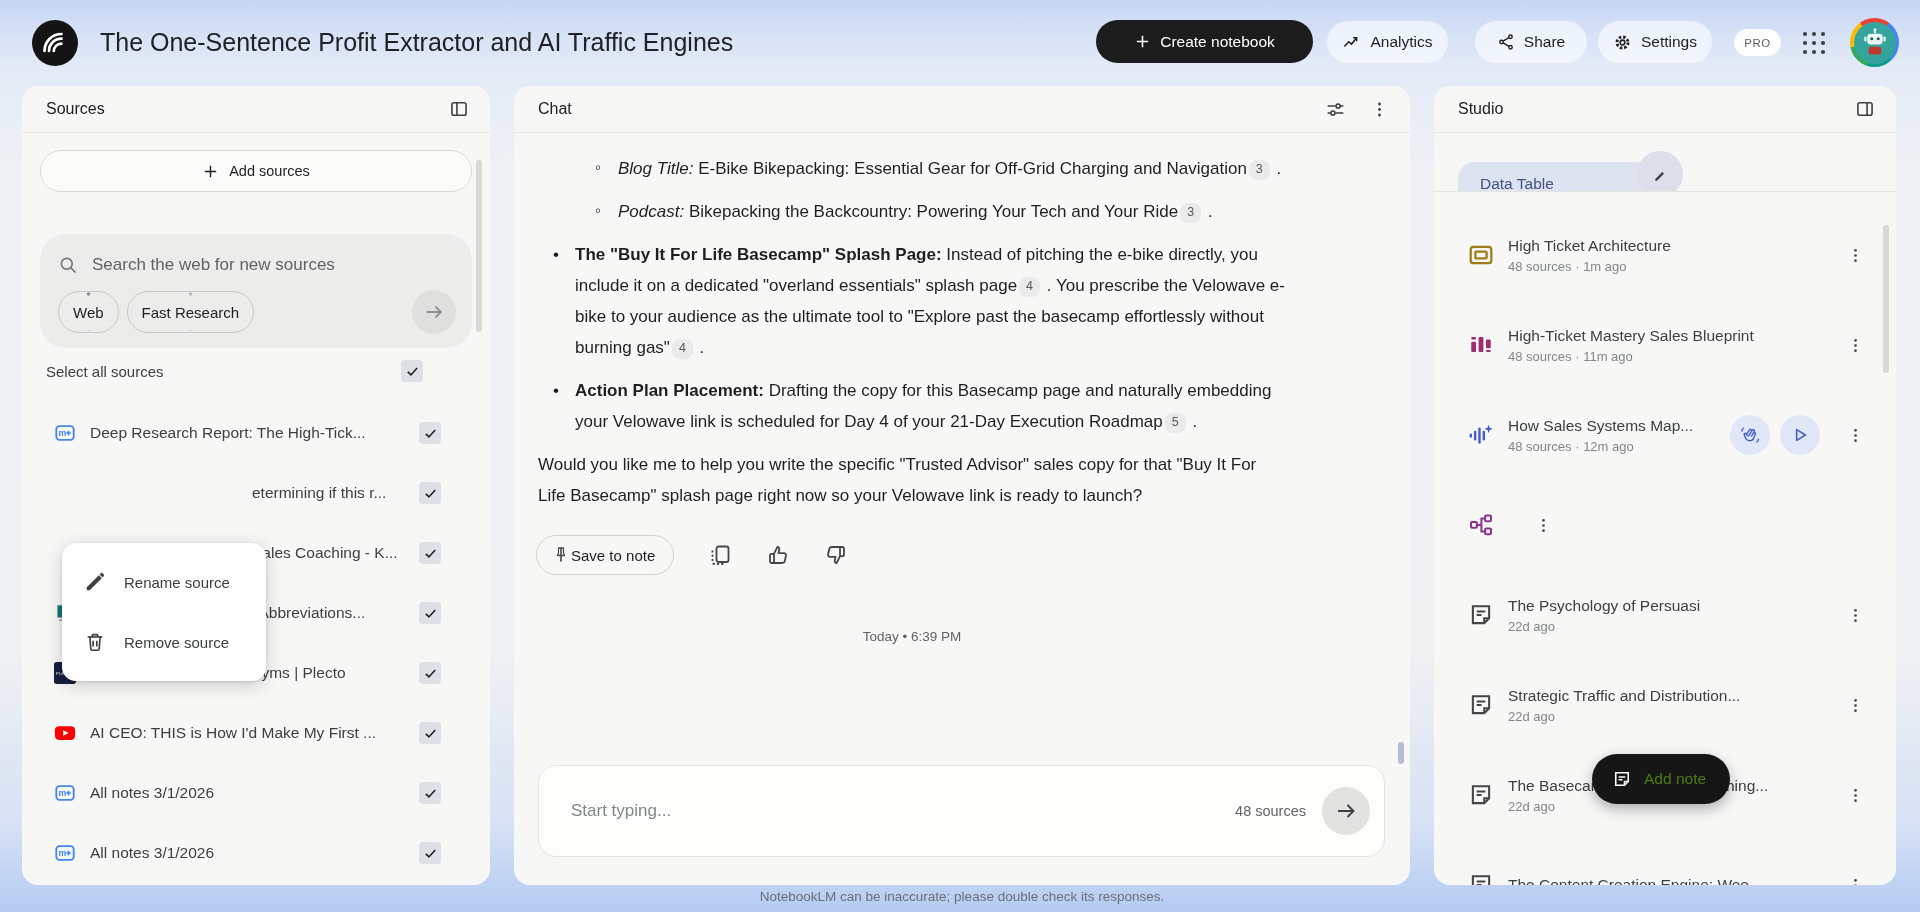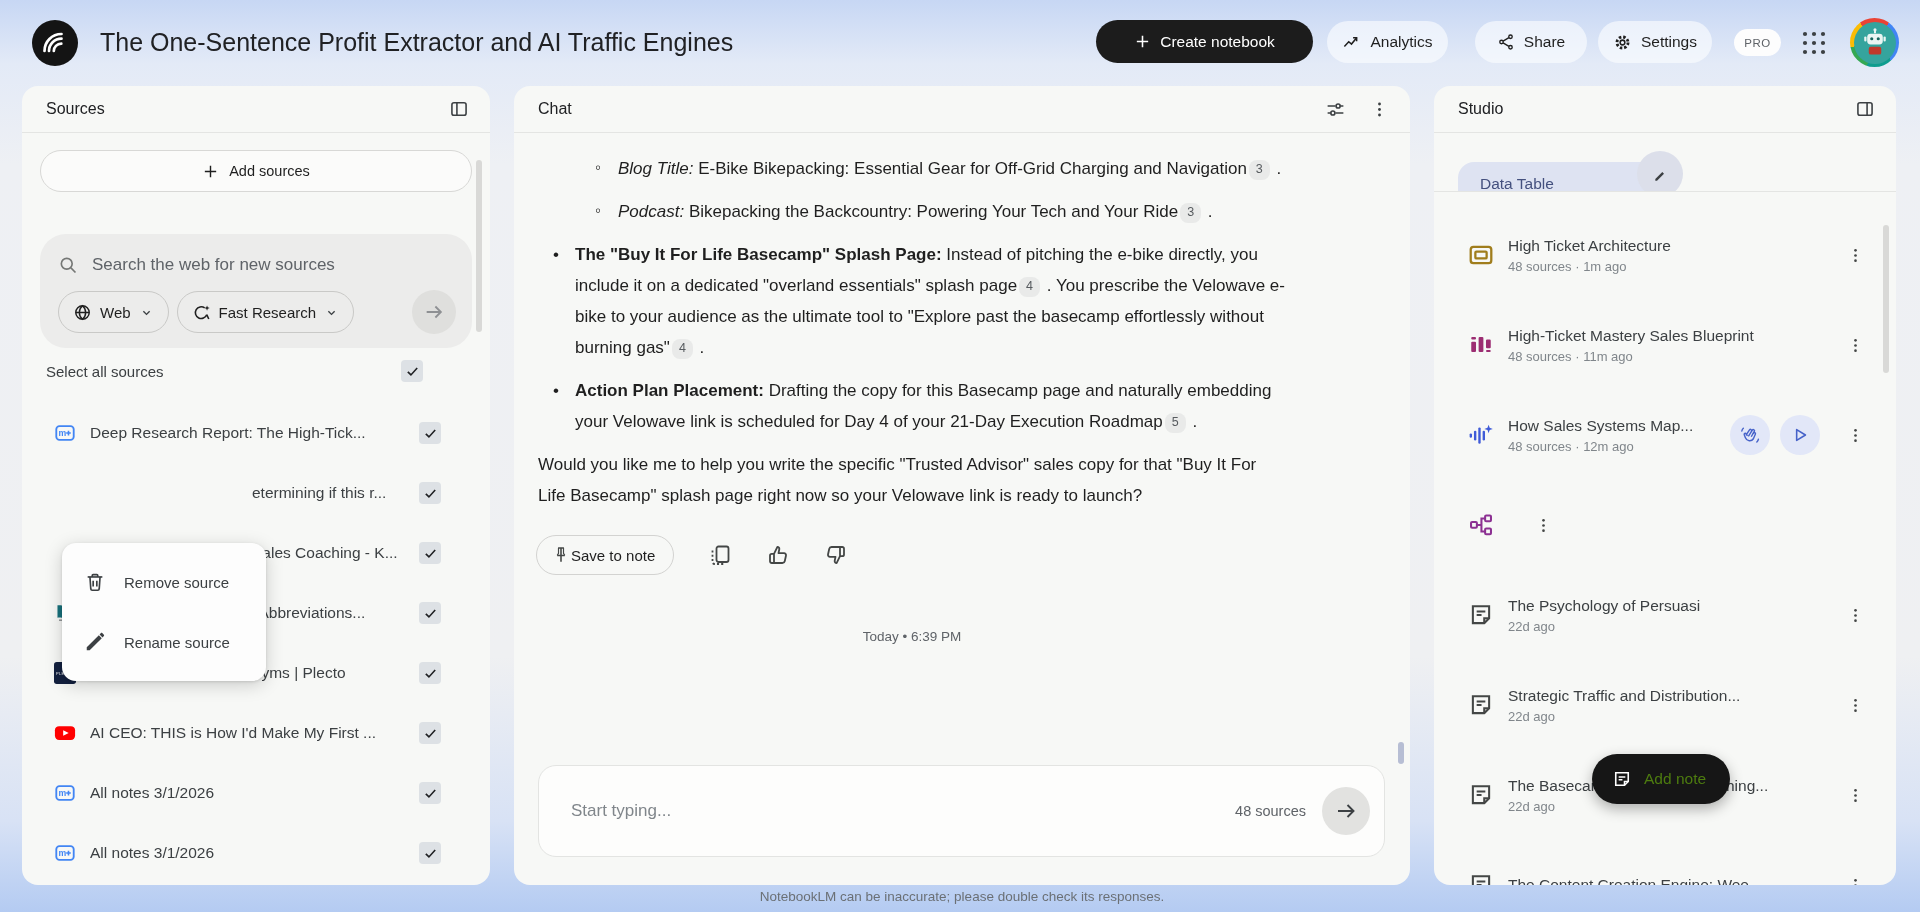--- a/index.html
+++ b/index.html
@@ -36,21 +36,21 @@
   svg { display:block; }
 
   
   .add-src { position:absolute; left:18px; right:18px; top:64px; height:42px; border:1px solid #d8d8d6; border-radius:21px;
     background:#fbfbfa; display:flex; align-items:center; justify-content:center; gap:10px; font-size:14.5px; cursor:pointer; }
   .search-box { position:absolute; left:18px; right:18px; top:148px; height:114px; background:#ececeb; border-radius:26px; padding:14px 16px 0 18px; }
   .search-row { display:flex; align-items:center; gap:14px; height:34px; }
   .search-row input { border:0; background:transparent; outline:none; font-size:17px; color:#3c4043; flex:1; font-family:inherit; }
   .search-row input::placeholder { color:#5f6368; }
   .chip-row { display:flex; align-items:center; margin-top:8px; }
-  .fchip { height:42px; border:1px solid #c9c9c7; border-radius:21px; display:flex; align-items:center; gap:8px; padding:0 14px; font-size:15px; cursor:pointer; }
+  .fchip { height:42px; border:1px solid #c9c9c7; border-radius:21px; display:flex; align-items:center; gap:8px; padding:0 14px; font-size:15px; cursor:pointer;flex-direction:column; }
   .fchip + .fchip { margin-left:8px; }
   .go-btn { margin-left:auto; width:44px; height:44px; border-radius:50%; background:#dfdfdd; display:flex; align-items:center; justify-content:center; cursor:pointer; }
   .select-all { position:absolute; left:24px; right:18px; top:272px; height:26px; display:flex; align-items:center; font-size:15px; color:#3c4043; }
   .checkbox { width:22px; height:22px; border-radius:4px; background:#dde1e5; display:flex; align-items:center; justify-content:center; cursor:pointer; flex:none; }
   .select-all .checkbox { margin-left:auto; margin-right:49px; }
   .src-list { position:absolute; top:317px; left:0; right:0; bottom:0; overflow:hidden; }
   .src-row { height:60px; display:flex; align-items:center; padding:0 49px 0 32px; cursor:pointer; }
   .src-icon { width:22px; height:22px; margin-right:14px; flex:none; }
   .src-label { flex:1; font-size:15.5px; color:#3c4043; white-space:nowrap; overflow:hidden; }
   .src-row.occluded .src-label { margin-left:198px; }
@@ -352,33 +352,33 @@
             <svg width="15" height="15" viewBox="0 0 24 24" fill="none" stroke="#202124" stroke-width="2.6">
               <path d="M4.5 12.5l5 5 10-11"></path>
             </svg>
           </span>
         </div>
       </div>
     <div class="vscroll sb-src"></div>
 
     <div class="menu menu-src">
       <div class="menu-item">
+        <svg width="22" height="22" viewBox="0 0 24 24" fill="#3c4043">
+            <path d="M3 17.8V21h3.2L19.4 7.8l-3.2-3.2L3 17.8zM21.7 5.5c.4-.4.4-1 0-1.4l-1.8-1.8c-.4-.4-1-.4-1.4 0l-1.5 1.5 3.2 3.2 1.5-1.5z"></path>
+          </svg>
+        <span>Rename source</span>
+      </div>
+      <div class="menu-item">
         <svg width="22" height="22" viewBox="0 0 24 24" fill="none" stroke="#3c4043" stroke-width="1.8">
             <path d="M4 6.5h16"></path>
             <path d="M9 6.5V4.9c0-.5.4-.9.9-.9h4.2c.5 0 .9.4.9.9v1.6"></path>
             <path d="M6.5 6.5l.9 13.1c.1.8.7 1.4 1.5 1.4h6.2c.8 0 1.4-.6 1.5-1.4l.9-13.1"></path>
             <path d="M10 10.5v6.5M14 10.5v6.5"></path>
           </svg>
         <span>Remove source</span>
-      </div>
-      <div class="menu-item">
-        <svg width="22" height="22" viewBox="0 0 24 24" fill="#3c4043">
-            <path d="M3 17.8V21h3.2L19.4 7.8l-3.2-3.2L3 17.8zM21.7 5.5c.4-.4.4-1 0-1.4l-1.8-1.8c-.4-.4-1-.4-1.4 0l-1.5 1.5 3.2 3.2 1.5-1.5z"></path>
-          </svg>
-        <span>Rename source</span>
       </div>
     </div>
   </div>
 
   <div class="panel p-chat">
     <div class="p-head">
       <span class="t">Chat</span>
       <span class="icbtn" style="margin-right:18px;">
         <svg width="21" height="21" viewBox="0 0 24 24" fill="none" stroke="#3c4043" stroke-width="1.9">
             <path d="M3 8h9M17.5 8H21M3 16h3.5M12 16h9"></path>

